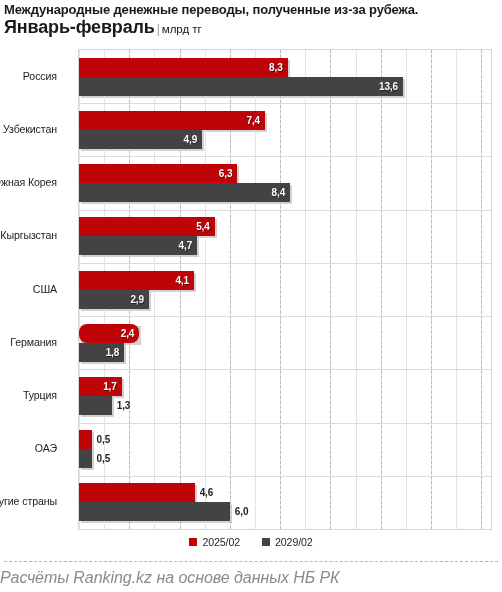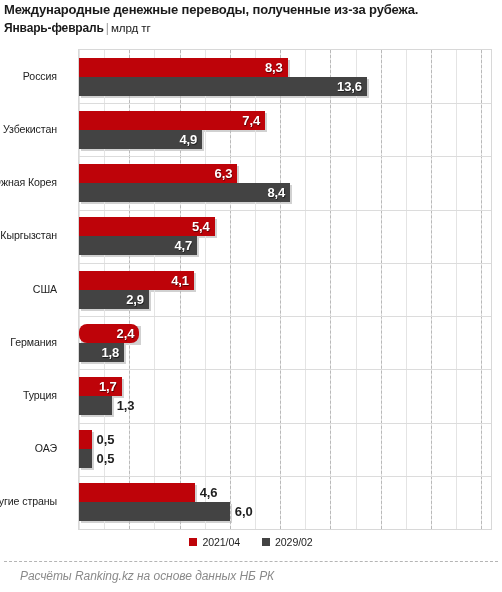--- a/index.html
+++ b/index.html
@@ -35,21 +35,21 @@
     letter-spacing: -0.15px;
     line-height: 16px;
     white-space: nowrap;
   }
   .title-line2 {
     line-height: 16px;
     white-space: nowrap;
     margin-top: 1px;
   }
   .subtitle-strong {
-    font-size: 12px;
+    font-size: 18px;
     font-weight: bold;
     color: #1a1a1a;
     letter-spacing: -0.15px;
   }
   .subtitle-sep {
     font-size: 12px;
     color: #9a9a9a;
     font-weight: normal;
     padding: 0 2px;
   }
@@ -115,21 +115,21 @@
     position: absolute;
     left: 2px;
     right: -2px;
     top: 2px;
     bottom: -2px;
     background: rgba(0,0,0,0.18);
     z-index: -1;
   }
   .bar-value {
     position: absolute;
-    font-size: 13px;
+    font-size: 10px;
     font-weight: bold;
     line-height: 19px;
     white-space: nowrap;
     letter-spacing: -0.1px;
   }
   .bar-value.inside {
     color: #ffffff;
     right: 5px;
     text-shadow: 0.6px 0.6px 0.8px rgba(0,0,0,0.55);
   }
@@ -171,23 +171,23 @@
   .footer-rule {
     position: absolute;
     left: 4px;
     top: 561px;
     width: 494px;
     height: 0;
     border-top: 1px dashed #b5b5b5;
   }
   .footer-text {
     position: absolute;
-    left: 20px;
+    left: 0;
     top: 569px;
-    font-size: 12px;
+    font-size: 16px;
     font-style: italic;
     color: #8a8a8a;
     letter-spacing: -0.05px;
     white-space: nowrap;
   }
 </style>
 </head>
 <body>
 
 <div id="root">
@@ -206,21 +206,21 @@
       <div class="major-grid" style="left: 201.12px;"></div>
       <div class="major-grid" style="left: 251.4px;"></div>
       <div class="major-grid" style="left: 301.68px;"></div>
       <div class="major-grid" style="left: 351.96px;"></div>
       <div class="major-grid" style="left: 402.24px;"></div>
       <div class="row-sep" style="top: 53.2222px;"></div>
       <div class="cat-label" style="top: 19.6111px;">Россия</div>
       <div class="bar red" style="left: 0px; top: 7.61111px; width: 208.662px;">
         <span class="bar-value inside">8,3</span>
       </div>
-      <div class="bar gray" style="left: 0px; top: 26.6111px; width: 288px;">
+      <div class="bar gray" style="left: 0px; top: 26.6111px; width: 324px;">
         <span class="bar-value inside">13,6</span>
       </div>
       <div class="row-sep" style="top: 106.444px;"></div>
       <div class="cat-label" style="top: 72.8333px;">Узбекистан</div>
       <div class="bar red" style="left: 0px; top: 60.8333px; width: 186.036px;">
         <span class="bar-value inside">7,4</span>
       </div>
       <div class="bar gray" style="left: 0px; top: 79.8333px; width: 123.186px;">
         <span class="bar-value inside">4,9</span>
       </div>
@@ -277,21 +277,21 @@
         <span class="bar-value outside">4,6</span>
       </div>
       <div class="bar gray" style="left: 0px; top: 452.389px; width: 150.84px;">
         <span class="bar-value outside">6,0</span>
       </div>
     </div>
 
   <div class="legend" id="legend">
       <div class="legend-item">
         <span class="legend-swatch red"></span>
-        <span class="legend-text">2021/04</span>
+        <span class="legend-text">2025/02</span>
       </div>
       <div class="legend-item">
         <span class="legend-swatch gray"></span>
         <span class="legend-text">2029/02</span>
       </div>
     </div>
 
   <div class="footer-rule"></div>
   <div class="footer-text">Расчёты Ranking.kz на основе данных НБ РК</div>
 

